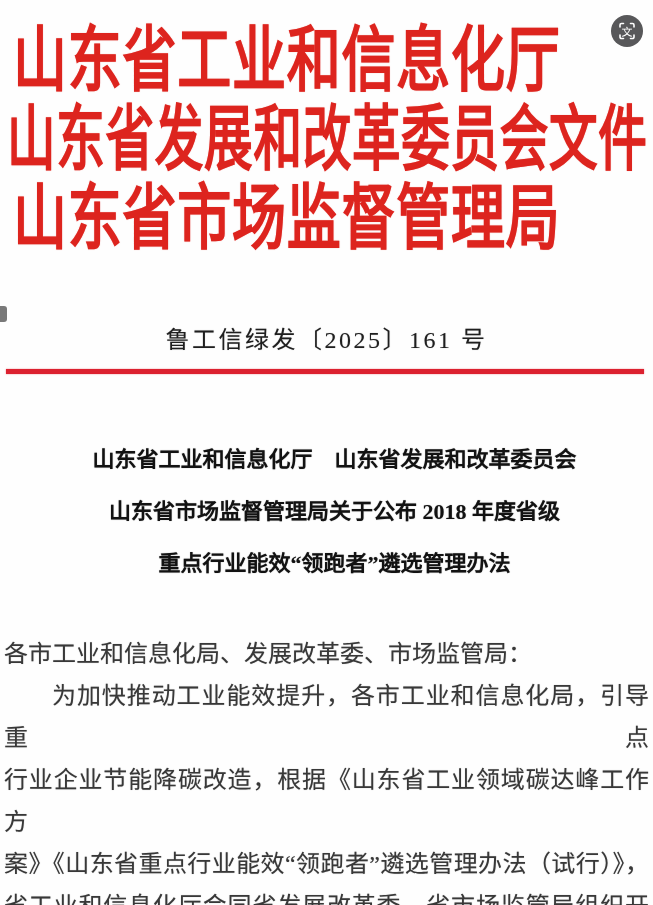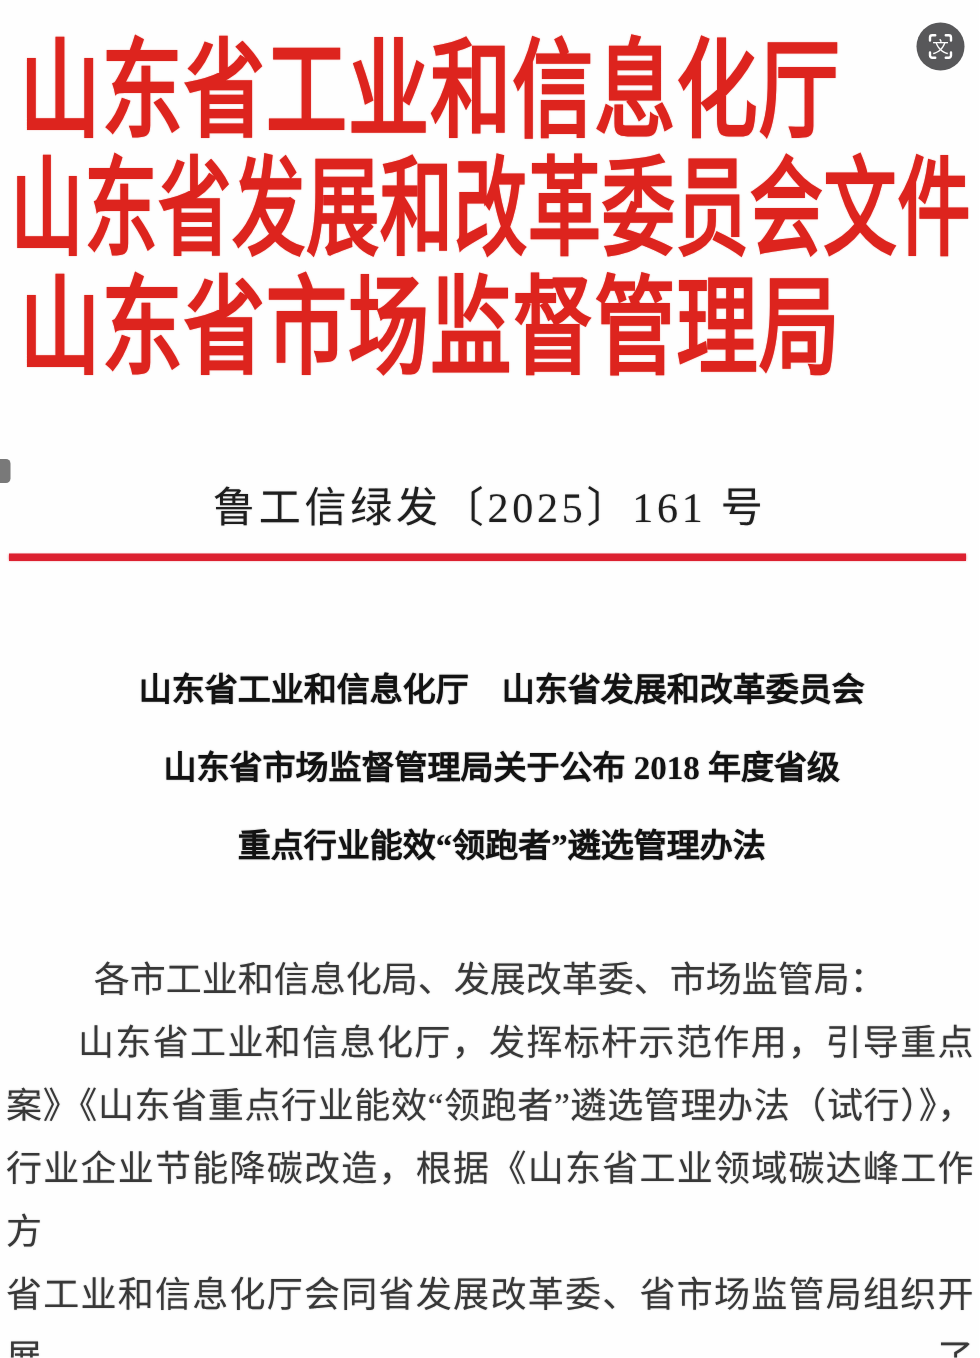--- a/index.html
+++ b/index.html
@@ -39,21 +39,21 @@
     text-shadow: 0 0 1px rgba(221, 36, 30, 0.55);
   }
   .lh-1 { transform: scaleX(0.75); }
   .lh-2 { transform: scaleX(0.675); margin-left: -6px; }
   .lh-3 { transform: scaleX(0.75); }
 
   
   .doc-number {
     position: absolute; top: 326px; left: 0; right: 0;
     text-align: center;
-    font-size: 28px; line-height: 28px;
+    font-size: 24px; line-height: 28px;
     letter-spacing: 2.5px;
     color: #1f1f1f;
     text-shadow: 0 0 1px rgba(40,40,40,0.35);
   }
 
   
   .red-rule {
     position: absolute; top: 369px; left: 6px; right: 9px;
     height: 5px;
     background: #dc2130;
@@ -72,21 +72,21 @@
   }
   .title-line { white-space: nowrap; }
 
   
   .body-text {
     position: absolute; top: 633px; left: 4px; right: 4px;
     font-size: 24px; line-height: 42px;
     color: #383838;
     text-shadow: 0 0 1px rgba(60,60,60,0.4);
   }
-  .body-line { min-height: 42px; text-align: center; }
+  .body-line { min-height: 42px; }
   .body-line.indent { text-indent: 2em; }
   .body-line.just { text-align: justify; text-align-last: justify; }
 
   
   .artifact {
     position: absolute; top: 306px; left: 0;
     width: 7px; height: 16px;
     background: #4c4c4c;
     opacity: 0.75;
     border-radius: 0 3px 3px 0;
@@ -121,22 +121,22 @@
   <div class="red-rule"></div>
 
   <div class="title">
     <div class="title-line">山东省工业和信息化厅　山东省发展和改革委员会</div>
     <div class="title-line">山东省市场监督管理局关于公布 2018 年度省级</div>
     <div class="title-line">重点行业能效“领跑者”遴选管理办法</div>
   </div>
 
   <div class="body-text">
     <div class="body-line">各市工业和信息化局、发展改革委、市场监管局：</div>
-    <div class="body-line indent just">山东省工业和信息化厅，发挥标杆示范作用，引导重点</div>
+    <div class="body-line indent just">为加快推动工业能效提升，各市工业和信息化局，引导重点</div>
+    <div class="body-line just">行业企业节能降碳改造，根据《山东省工业领域碳达峰工作方</div>
     <div class="body-line just">案》《山东省重点行业能效“领跑者”遴选管理办法（试行）》，</div>
-    <div class="body-line just">行业企业节能降碳改造，根据《山东省工业领域碳达峰工作方</div>
     <div class="body-line just">省工业和信息化厅会同省发展改革委、省市场监管局组织开展了</div>
 
   </div>
 
   <div class="artifact"></div>
 
 </div>
 
 </body></html>

